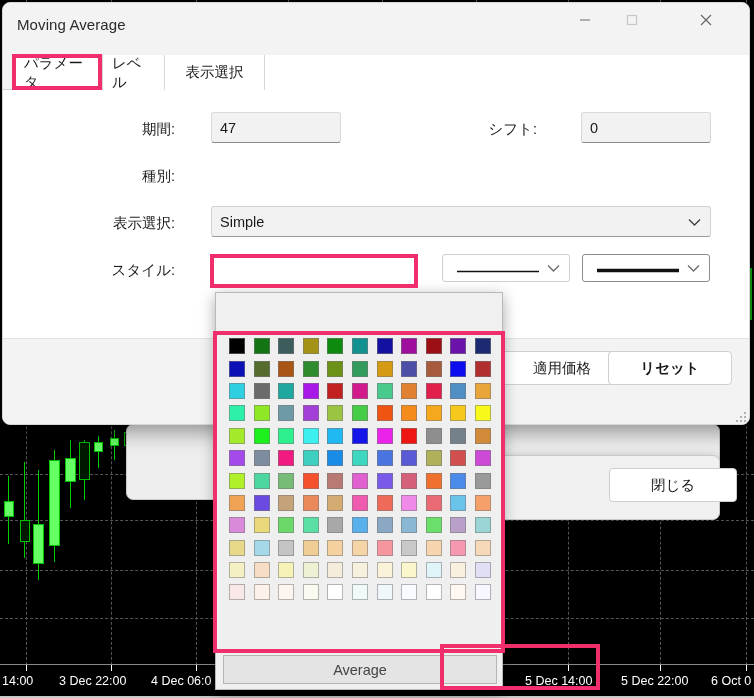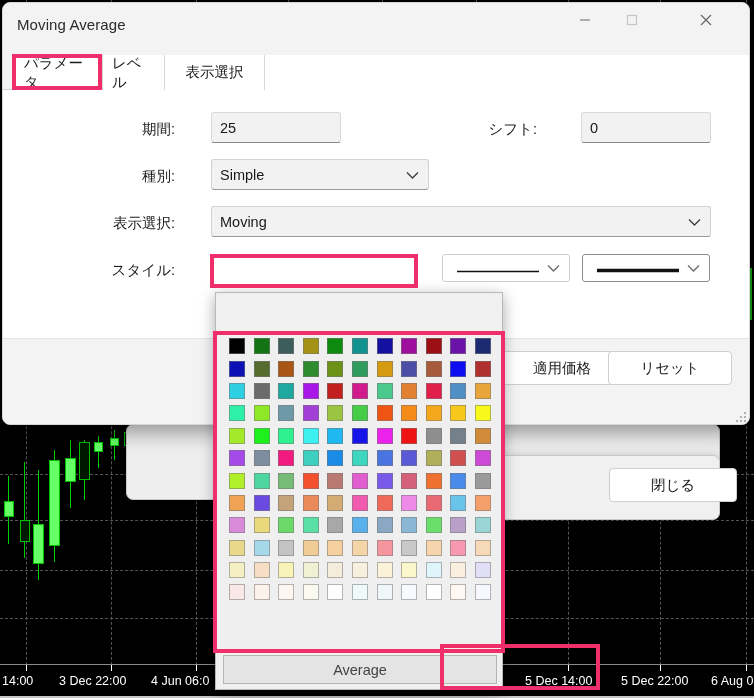--- a/index.html
+++ b/index.html
@@ -334,24 +334,24 @@
   <div id="axis-strip">
     <div class="axis-tick" style="left:26px"></div>
     <div class="axis-tick" style="left:111px"></div>
     <div class="axis-tick" style="left:196px"></div>
     <div class="axis-tick" style="left:568px"></div>
     <div class="axis-tick" style="left:660px"></div>
     <div class="axis-tick" style="left:746px"></div>
 
     <span class="axis-label" style="left:2px">14:00</span>
     <span class="axis-label" style="left:59px">3 Dec 22:00</span>
-    <span class="axis-label" style="left:151px">4 Jun 06:0</span>
+    <span class="axis-label" style="left:151px">4 Dec 06:0</span>
     <span class="axis-label" style="left:525px">5 Dec 14:00</span>
     <span class="axis-label" style="left:621px">5 Dec 22:00</span>
-    <span class="axis-label" style="left:711px">6 Aug 0</span>
+    <span class="axis-label" style="left:711px">6 Oct 0</span>
   </div>
 </div>
 
 <div id="panel2"></div>
 <div id="panel2b"></div>
 <div id="btn-close-jp">閉じる</div>
 
 <div id="dialog">
 
   <div id="tabstrip">
@@ -384,38 +384,30 @@
             <line x1="2" y1="2" x2="12" y2="12" stroke="#6a6a6a" stroke-width="1.3"></line>
             <line x1="12" y1="2" x2="2" y2="12" stroke="#6a6a6a" stroke-width="1.3"></line>
           </svg>
       </span>
     </div>
   </div>
 
   <div id="form">
 
     <span class="flabel" style="left:100px; top:30px; width:72px;">期間:</span>
-    <div class="tbox" style="left:208px; top:22px; width:130px; height:31px;">25</div>
+    <div class="tbox" style="left:208px; top:22px; width:130px; height:31px;">47</div>
 
     <span class="flabel" style="left:460px; top:30px; width:74px;">シフト:</span>
     <div class="tbox" style="left:578px; top:22px; width:130px; height:31px;">0</div>
 
     <span class="flabel" style="left:100px; top:77px; width:72px;">種別:</span>
-    <div class="combo" style="left:208px; top:69px; width:218px; height:31px;">
-      <span>Simple</span>
-      <span class="chev">
-        <svg width="13" height="9" viewBox="0 0 13 9">
-            <polyline points="1,1.5 6.5,7 12,1.5" fill="none" stroke="#3c3c3c" stroke-width="1.3"></polyline>
-          </svg>
-      </span>
-    </div>
 
     <span class="flabel" style="left:80px; top:124px; width:92px;">表示選択:</span>
     <div class="combo" style="left:208px; top:116px; width:500px; height:31px;">
-      <span>Moving</span>
+      <span>Simple</span>
       <span class="chev">
         <svg width="13" height="9" viewBox="0 0 13 9">
             <polyline points="1,1.5 6.5,7 12,1.5" fill="none" stroke="#3c3c3c" stroke-width="1.3"></polyline>
           </svg>
       </span>
     </div>
 
     <span class="flabel" style="left:100px; top:171px; width:72px;">スタイル:</span>
 
 
@@ -441,21 +433,21 @@
       <span class="chev">
         <svg width="13" height="9" viewBox="0 0 13 9">
             <polyline points="1,1.5 6.5,7 12,1.5" fill="none" stroke="#6a6a6a" stroke-width="1.3"></polyline>
           </svg>
       </span>
     </div>
   </div>
 
   <div id="btnbar">
     <div class="dlgbtn" style="left:497px; top:12px; width:124px; height:34px;">適用価格</div>
-    <div class="dlgbtn" style="left:605px; top:12px; width:124px; height:34px;">リセット</div>
+    <div class="dlgbtn" style="left:605px; top:12px; width:124px; height:34px;font-weight:bold;">リセット</div>
     <div id="resize-grip">
       <i style="right:0;  bottom:0;"></i>
         <i style="right:4px; bottom:0;"></i>
         <i style="right:8px; bottom:0;"></i>
       <i style="right:0;  bottom:4px;"></i>
         <i style="right:4px; bottom:4px;"></i>
       <i style="right:0;  bottom:8px;"></i>
     </div>
   </div>
 </div>

